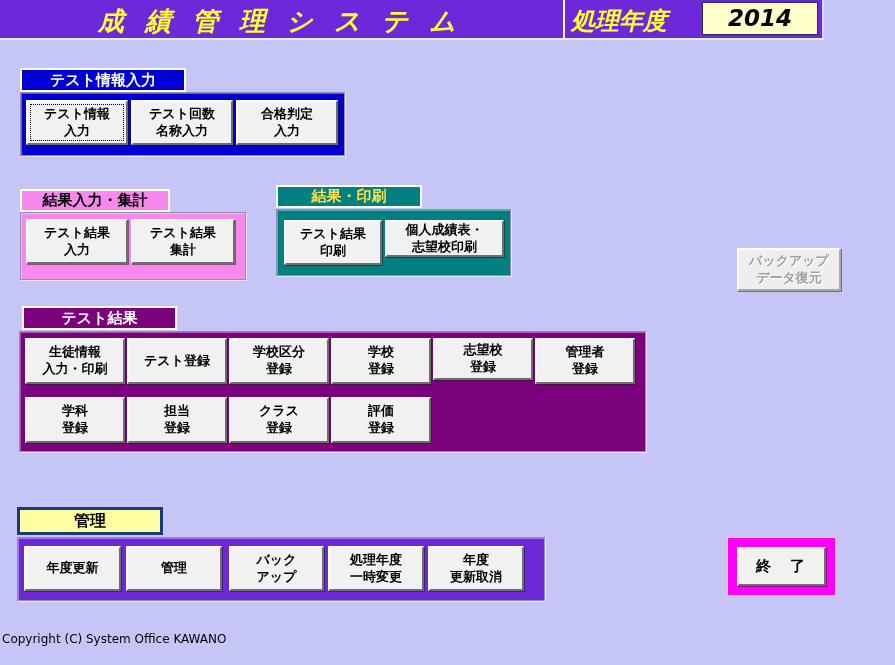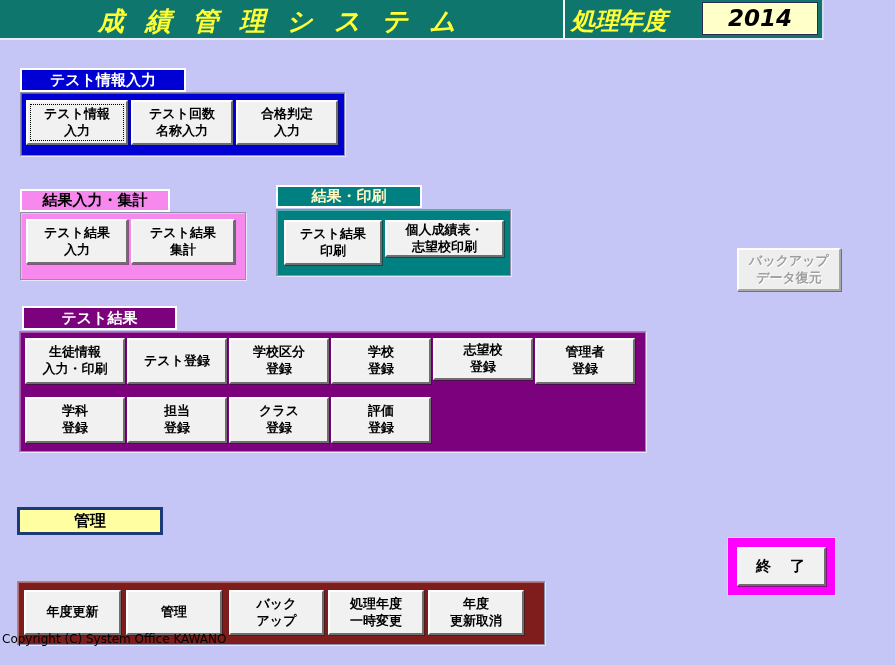--- a/index.html
+++ b/index.html
@@ -5,21 +5,21 @@
   * { box-sizing: border-box; margin: 0; padding: 0; }
   html,body { background:#c5c5f6; }
   .screen {
     position: relative; width: 895px; height: 665px;
     background: #c5c5f6; overflow: hidden;
     font-family: "DejaVu Sans", "Liberation Sans", sans-serif;
   }
   
   .header {
     position: absolute; left: 0; top: 0; width: 824px; height: 40px;
-    background: #0f766e;
+    background: #6d28d9;
     border-right: 2px solid #d8d8f0; border-bottom: 2px solid #e9e9fa; padding-left: 19px;
   }
   .app-title {
     position: absolute; left: 0; top: 4px; width: 560px; text-align: center;
     color: #ffff33; font-size: 26px; font-weight: bold; font-style: italic;
     letter-spacing: 6px; white-space: nowrap;
   }
   .header-sep { position: absolute; left: 563px; top: 0; width: 2px; height: 100%; background: #fafafa; }
   .year-label {
     position: absolute; left: 571px; top: 5px; color: #ffff33;
@@ -32,33 +32,33 @@
     text-align: center; line-height: 30px;
   }
   
   .label-box {
     position: absolute; border: 2px solid #ffffff;
     display: flex; align-items: center; justify-content: center;
     font-weight: bold; font-size: 15px; white-space: nowrap;
   }
   .lb-blue   { background: #0000d4; color: #fff; }
   .lb-pink   { background: #f788ee; color: #000; }
-  .lb-teal   { background: #008080; color: #fef9c3; }
+  .lb-teal   { background: #008080; color: #fde047; }
   .lb-purple { background: #7c017c; color: #fff; }
   .lb-yellow { background: #ffffa1; color: #000; border: 3px solid #1b3a77; font-size: 16px; }
   
   .panel {
     position: absolute; border: 1px solid #8f8fa8;
     box-shadow: inset 1px 1px 0 rgba(255,255,255,0.35), 1px 1px 0 rgba(255,255,255,0.55);
   }
   .p-blue   { background: #0000d4; }
   .p-pink   { background: #f788ee; }
   .p-teal   { background: #008080; }
   .p-purple { background: #7c017c; }
-  .p-yellow { background: #7f1d1d; margin-top: 44px; }
+  .p-yellow { background: #6d28d9; }
   
   .btn {
     position: absolute; background: #f1f1f1; color: #000;
     border: 2px solid; border-color: #ffffff #6e6e6e #6e6e6e #ffffff;
     box-shadow: 1px 1px 0 rgba(25,25,25,0.5);
     font-family: inherit; font-weight: bold; font-size: 13px; line-height: 1.3;
     text-align: center; white-space: pre-line;
     display: flex; align-items: center; justify-content: center;
   }
   .btn.focused::after {

